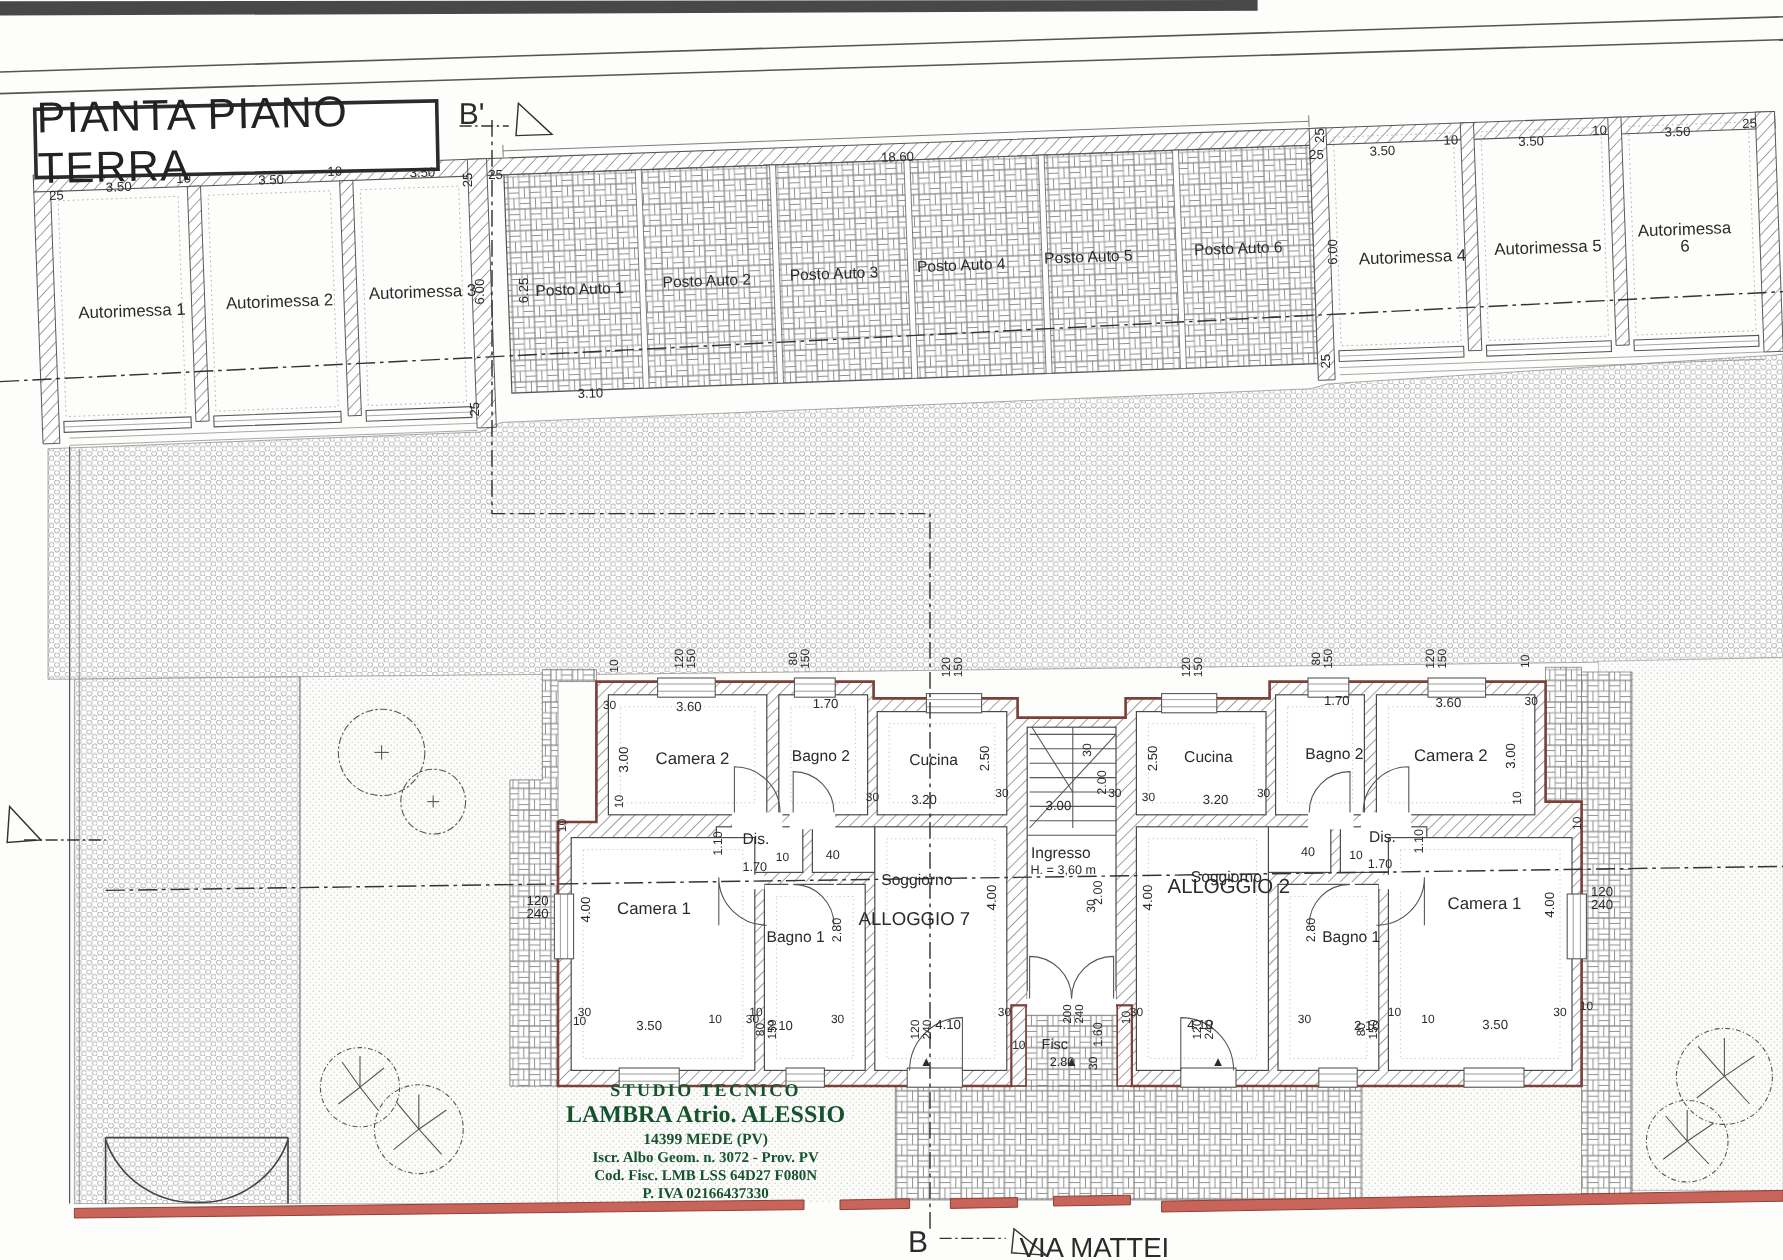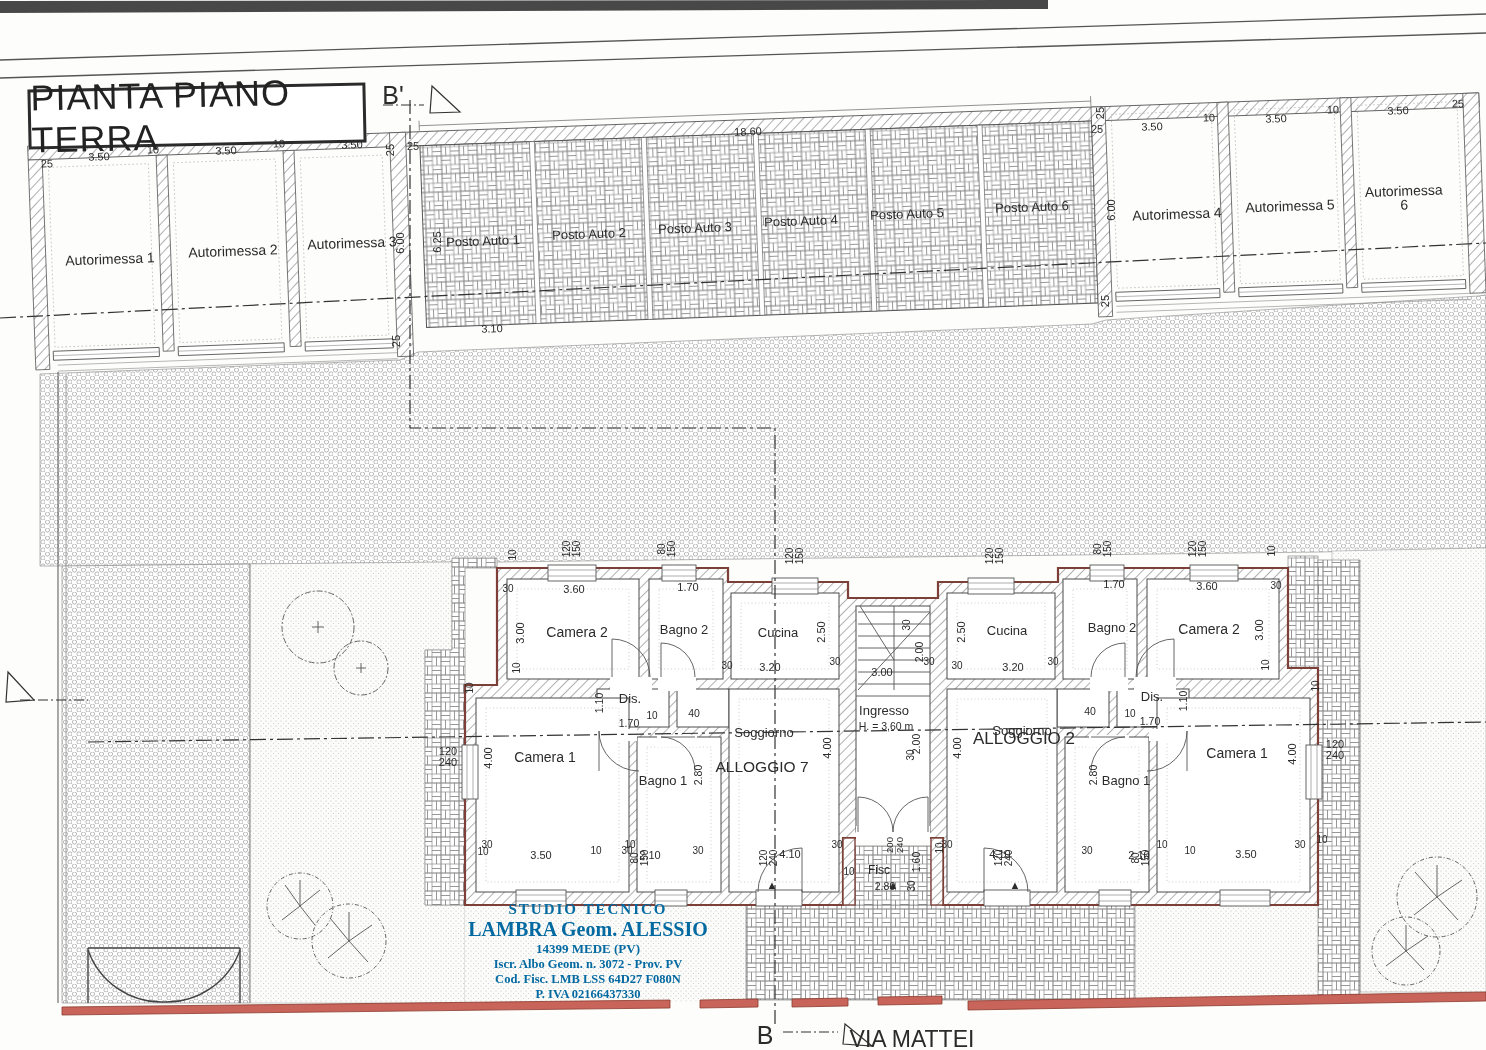--- a/index.html
+++ b/index.html
@@ -5,21 +5,21 @@
   html,body{margin:0;padding:0;background:#e8e8e8;}
   #stage{position:relative;width:1486px;height:1050px;background:#fdfdfb;overflow:hidden;
          font-family:"Liberation Sans",sans-serif;}
   #stage svg{position:absolute;left:0;top:0;}
   .lbl{position:absolute;transform:translate(-50%,-50%);white-space:pre-line;text-align:center;
        line-height:1.02;color:#2b2b2b;pointer-events:none;}
   #title-box{position:absolute;left:28px;top:86px;width:332px;height:54px;border:3px solid #2b2b2b;
        background:#fff;display:flex;align-items:center;justify-content:center;
        font-size:36px;letter-spacing:1px;color:#222;transform:rotate(-1.2deg);}
   #studio-block{position:absolute;left:438px;top:901px;width:300px;text-align:center;
-       font-family:"Liberation Serif",serif;font-weight:bold;color:#0369a1;}
+       font-family:"Liberation Serif",serif;font-weight:bold;color:#14532d;}
   #studio-block .s1{font-size:15px;letter-spacing:2px;}
   #studio-block .s2{font-size:20px;}
   #studio-block .s3{font-size:13px;}
   #studio-block .s4,#studio-block .s5,#studio-block .s6{font-size:12.5px;}
 </style>
 </head>
 <body>
 
 <div id="stage">
 
@@ -318,21 +318,21 @@
     <path d="M20,700 H88" stroke-dasharray="10 3 2 3"></path>
   </g>
 </svg>
 
 <div id="title-box">
   <span>PIANTA PIANO TERRA</span>
 </div>
 
 <div id="studio-block">
   <div class="s1">STUDIO TECNICO</div>
-  <div class="s2">LAMBRA Geom. ALESSIO</div>
+  <div class="s2">LAMBRA Atrio. ALESSIO</div>
   <div class="s3">14399 MEDE (PV)</div>
   <div class="s4">Iscr. Albo Geom. n. 3072 - Prov. PV</div>
   <div class="s5">Cod. Fisc. LMB LSS 64D27 F080N</div>
   <div class="s6">P. IVA 02166437330</div>
 </div>
 
 <div id="labels">
       <span class="lbl" style="left: 393px; top: 96px; font-size: 25px; transform: translate(-50%, -50%) rotate(0deg);">B'</span>
       <span class="lbl" style="left: 765px; top: 1036px; font-size: 25px; transform: translate(-50%, -50%) rotate(0deg);">B</span>
       <span class="lbl" style="left: 912px; top: 1040px; font-size: 23px; transform: translate(-50%, -50%) rotate(0deg);">VIA MATTEI</span>

